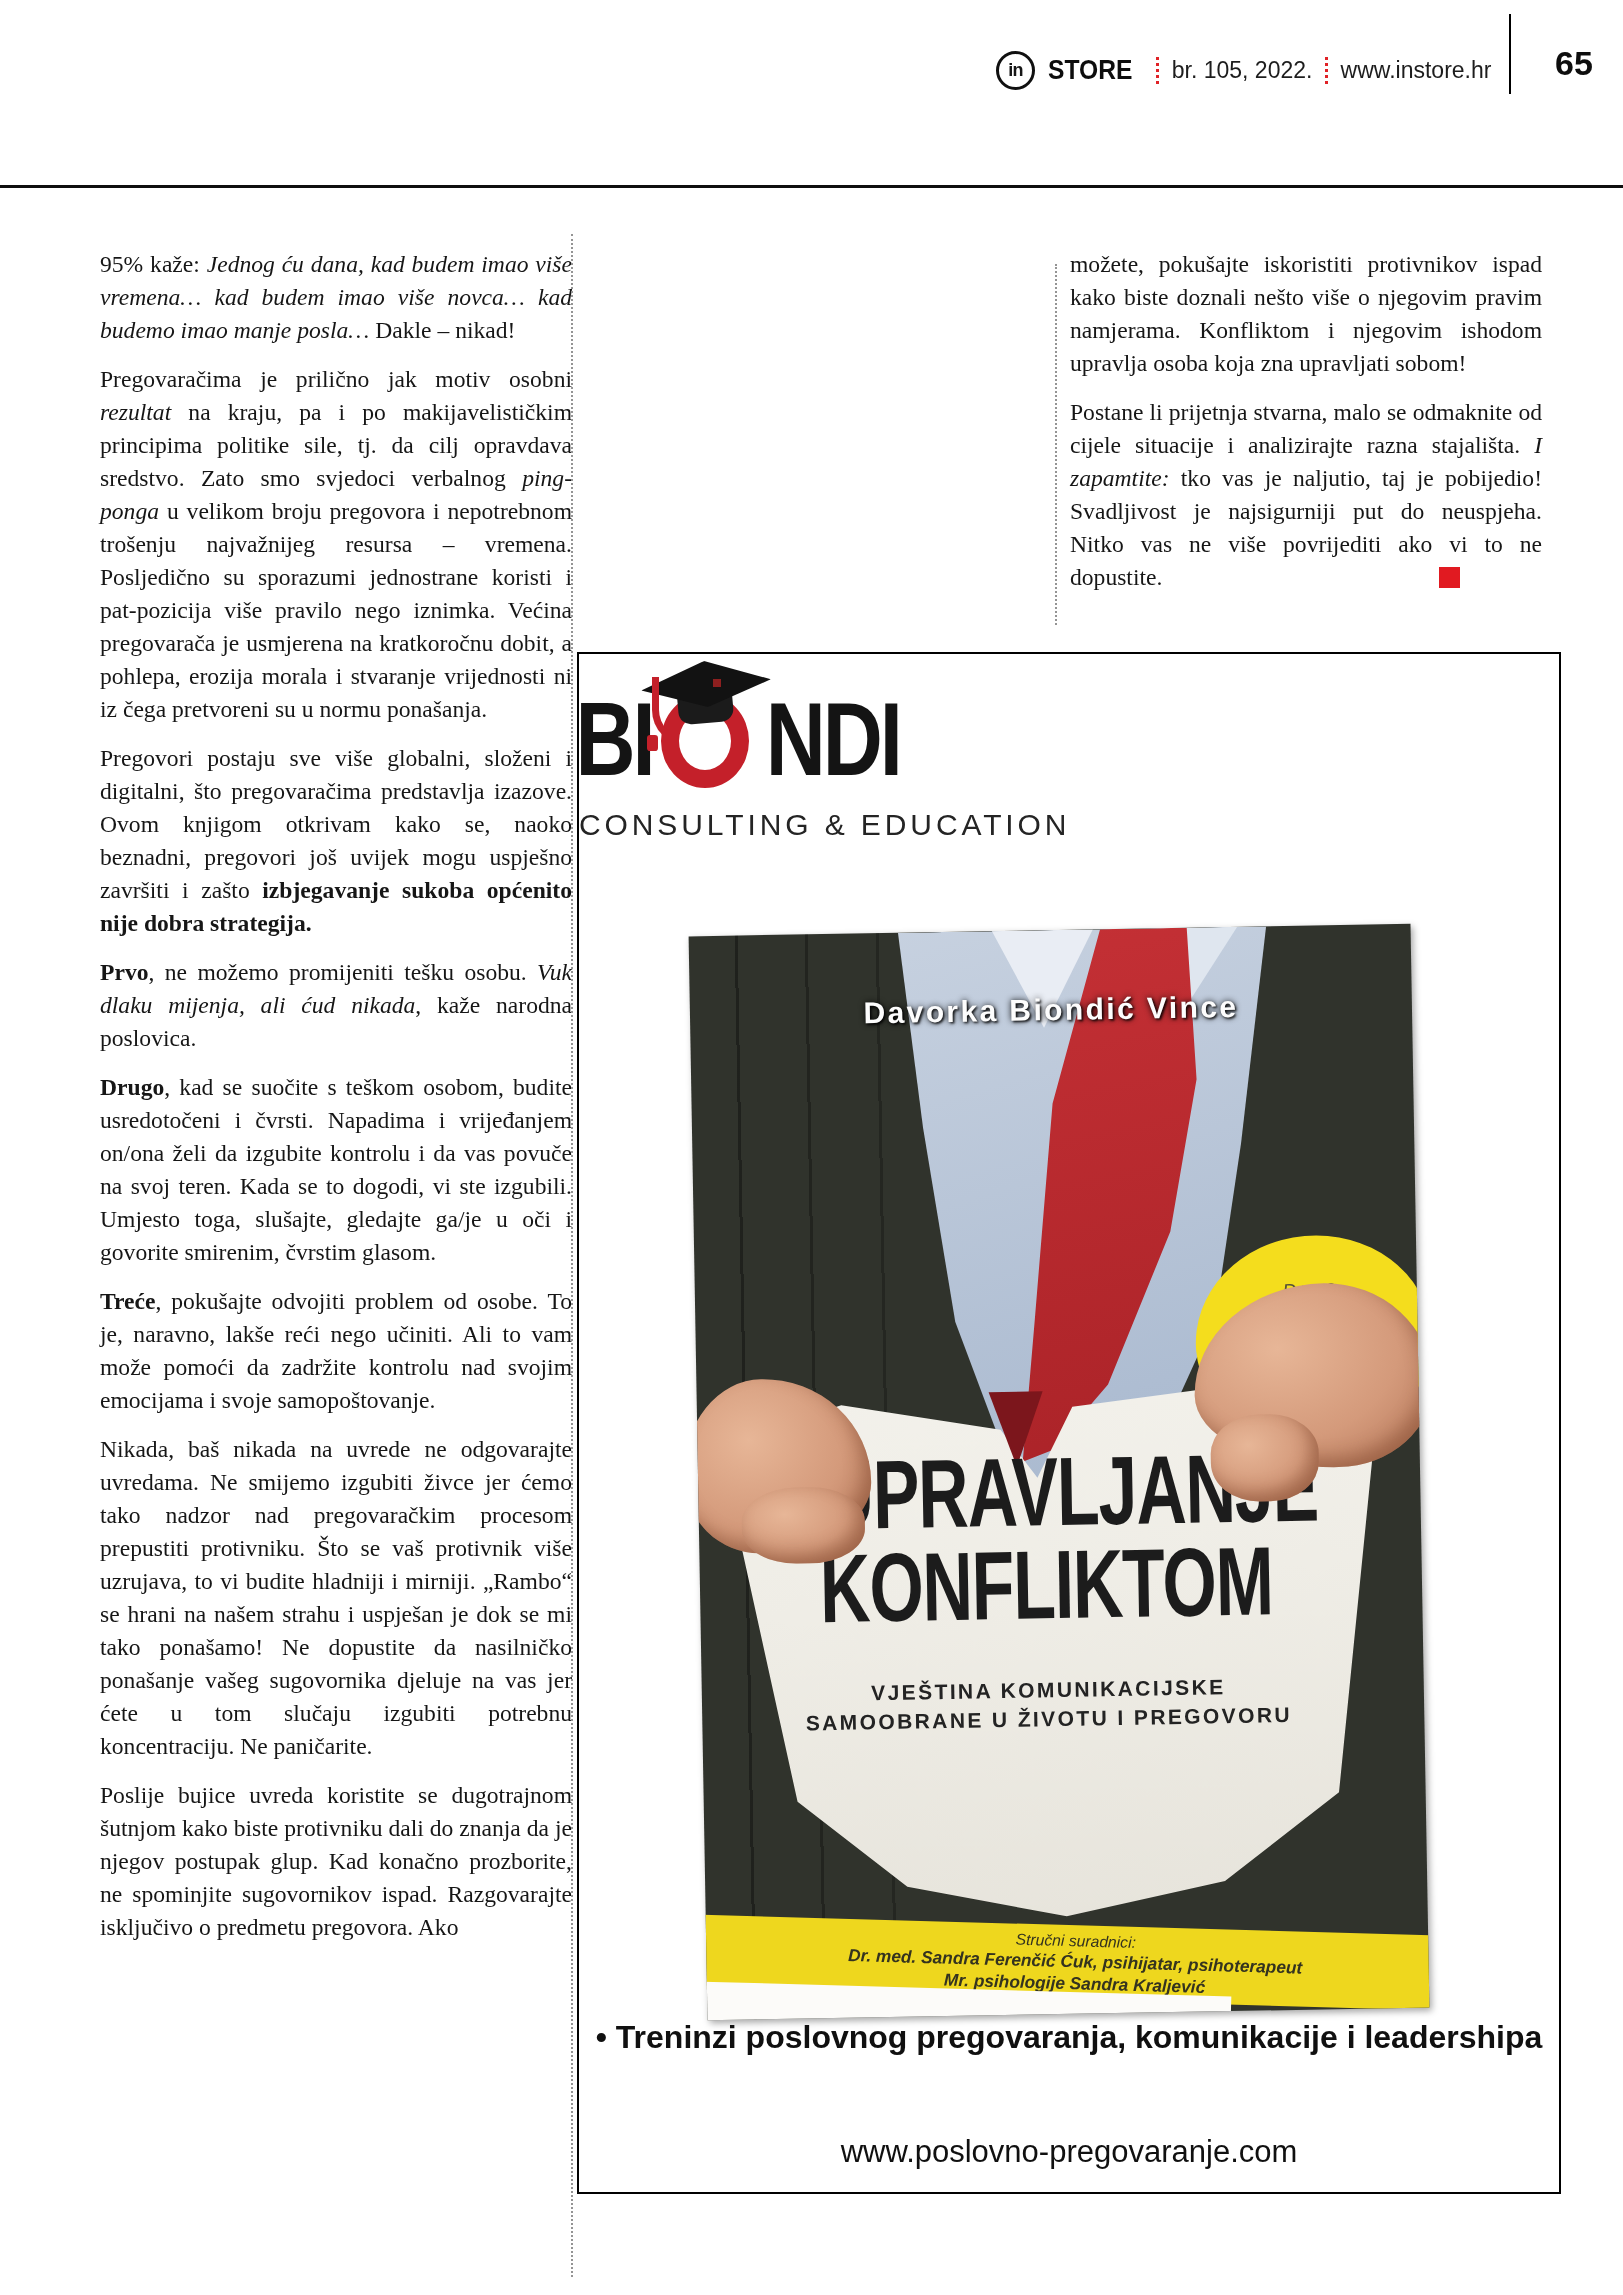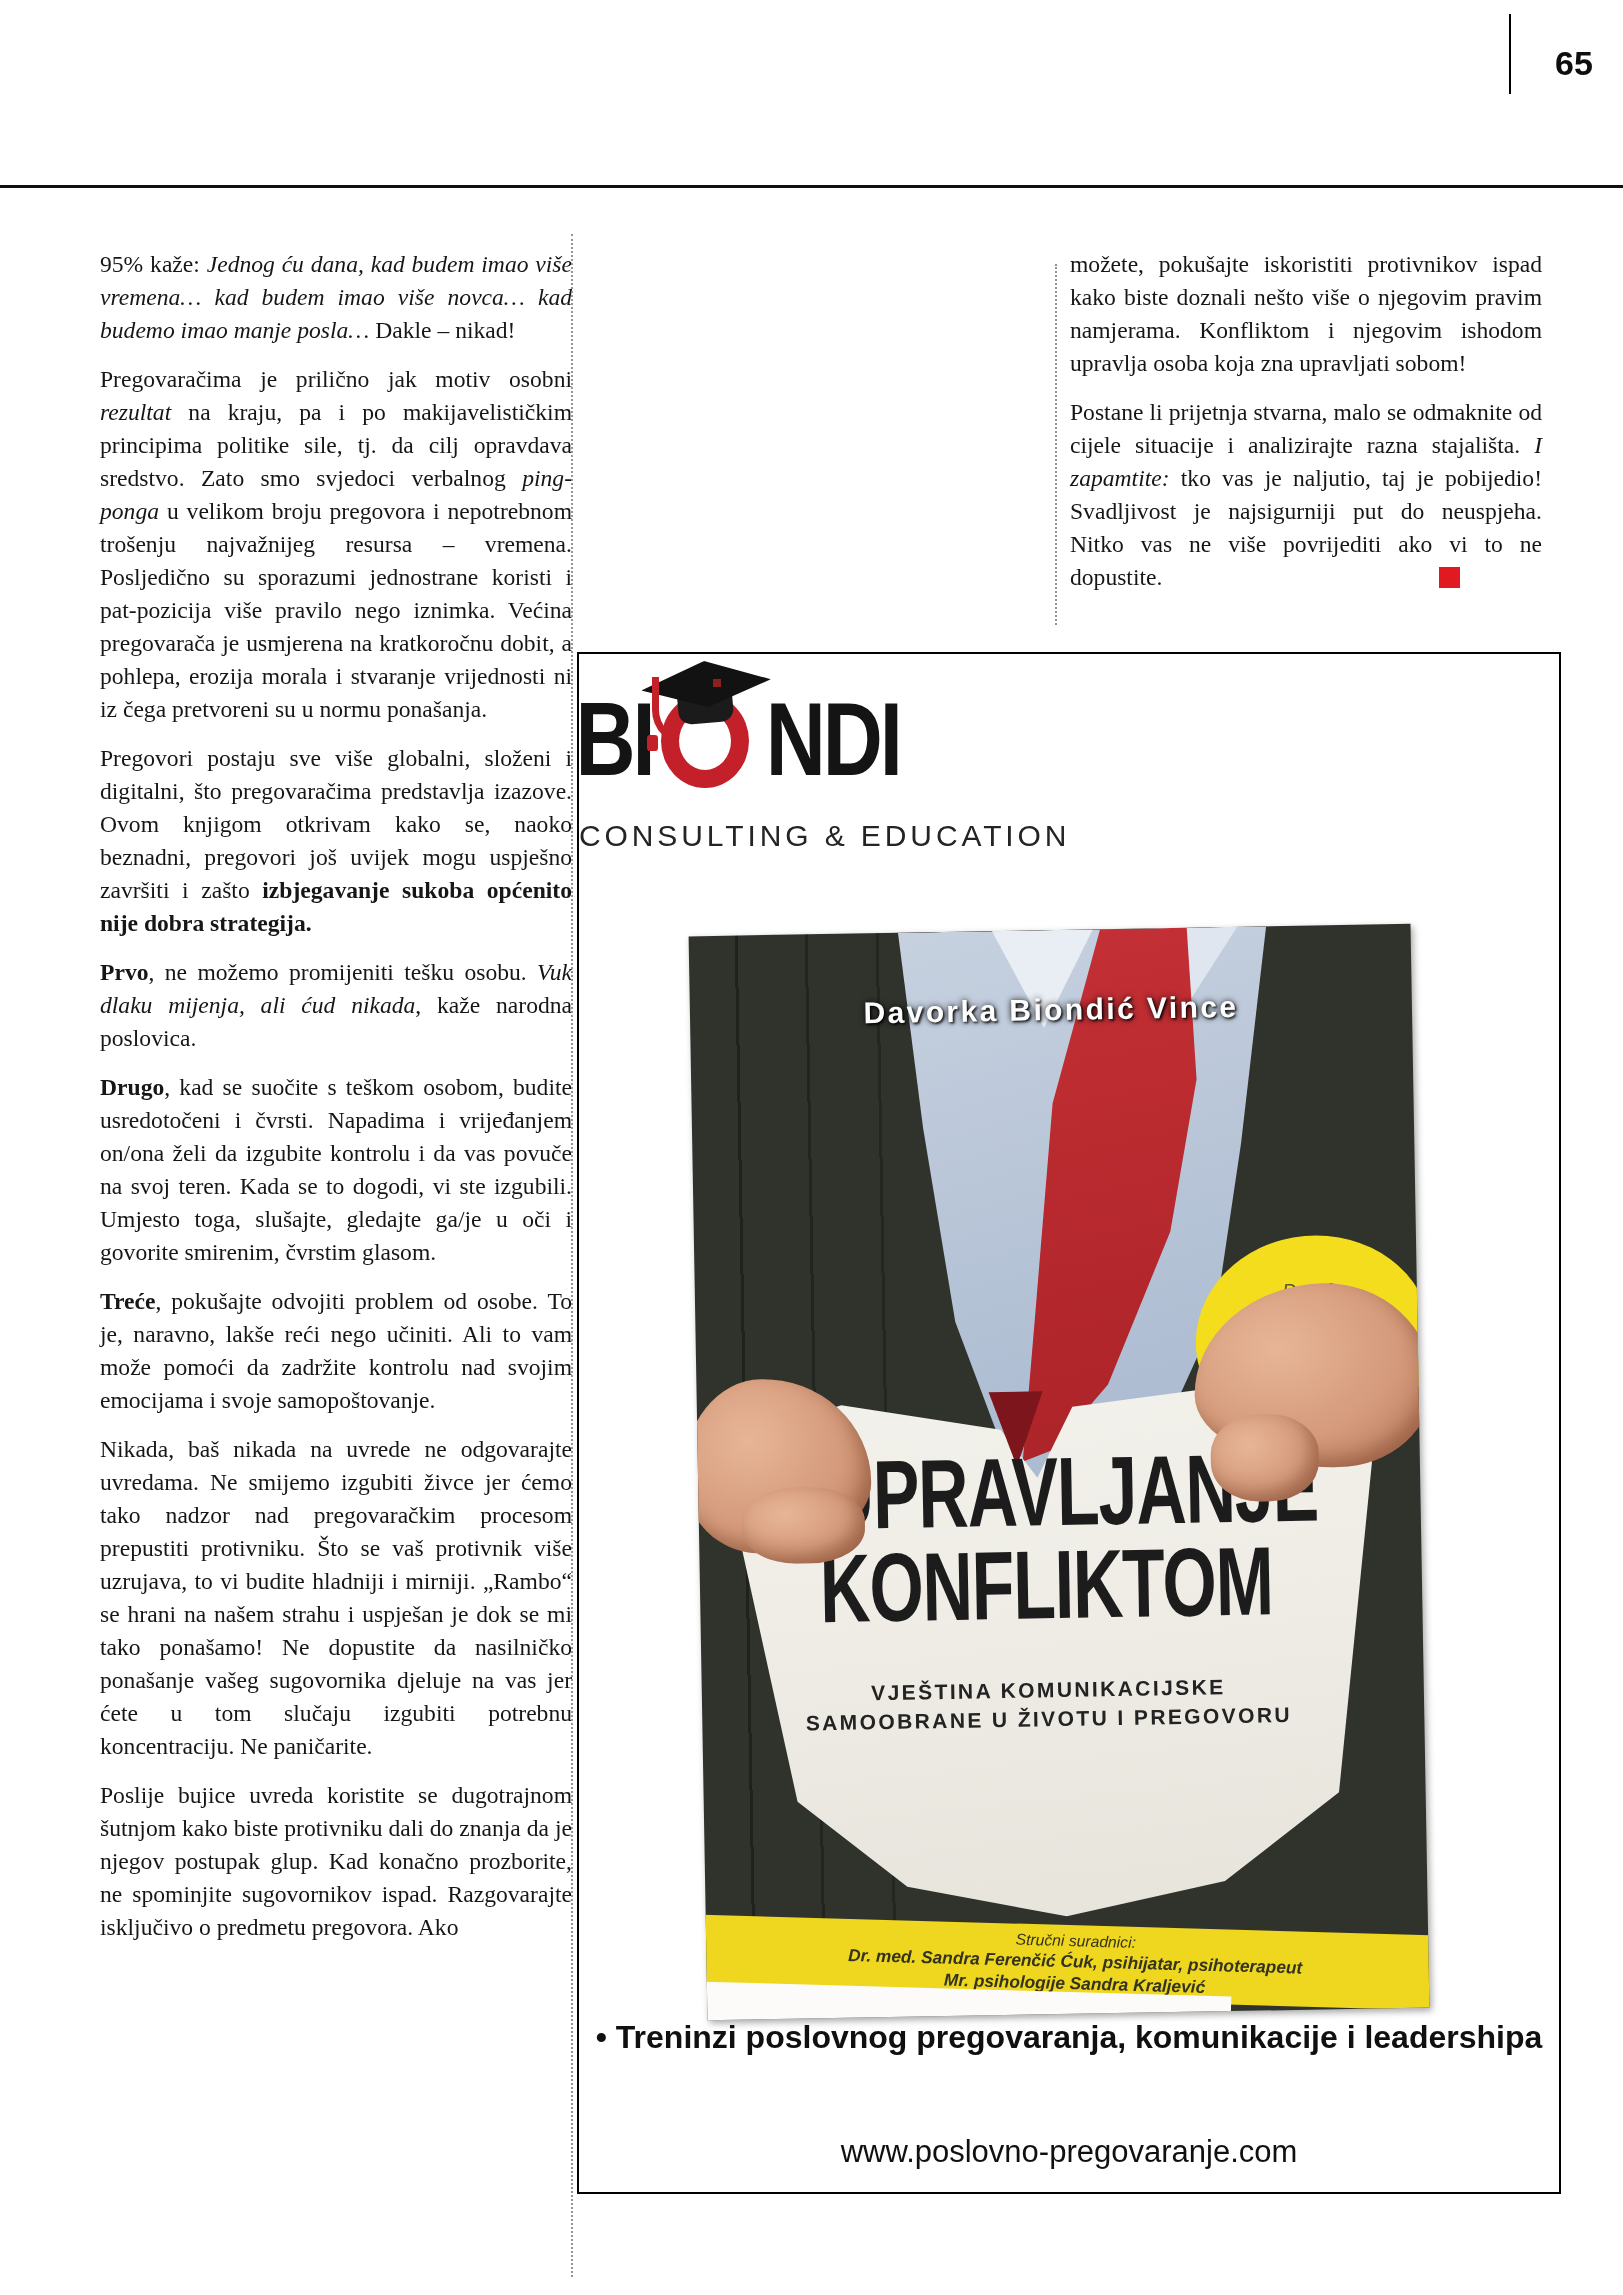--- a/index.html
+++ b/index.html
@@ -53,21 +53,21 @@
   .cap-board{position:absolute;left:-17.3px;top:-27px;width:130px;height:46px;background:#121212;
       clip-path:polygon(50% 0,100% 52%,50% 100%,0 52%);transform:rotate(-5deg);z-index:3;}
   .cap-btn{position:absolute;left:55px;top:-9.4px;width:7.9px;height:7.9px;background:#8d1f1f;z-index:4;}
   .cap-top{position:absolute;left:20.4px;top:1.6px;width:55px;height:33px;background:#1b1b1b;
       border-radius:0 0 12.6px 12.6px;transform:rotate(-5deg);z-index:2;}
   .tassel{position:absolute;left:-6.3px;top:-11px;width:28px;height:61px;border:0;
       border-left:7px solid var(--biondi-red);border-bottom:7px solid transparent;
       border-radius:0 0 0 36px;z-index:4;}
   .tassel-end{position:absolute;left:-11px;top:47px;width:11px;height:15.7px;background:var(--biondi-red);
       border-radius:3.1px;z-index:4;}
-  .biondi-tagline{margin-top:25px;font-family:"Liberation Sans",sans-serif;font-size:30px;
+  .biondi-tagline{margin-top:14px;font-family:"Liberation Sans",sans-serif;font-size:30px;
       letter-spacing:3.9px;color:#242424;}
   .vis-hidden{position:absolute;width:0.8px;height:0.8px;overflow:hidden;clip-path:inset(50%);}
 
   
   .book{position:absolute;left:119px;top:276px;width:722px;height:1084px;background:var(--cover);
       transform:rotate(-1deg);box-shadow:2.4px 3.1px 7.9px rgba(0,0,0,.35);overflow:hidden;}
   .book:before{content:"";position:absolute;inset:0;
       background:linear-gradient(90deg,transparent 46px,rgba(0,0,0,.35) 46px,rgba(0,0,0,.35) 49px,transparent 49px),
                  linear-gradient(90deg,transparent 116px,rgba(0,0,0,.3) 116px,rgba(0,0,0,.3) 119px,transparent 119px),
                  linear-gradient(90deg,transparent 187px,rgba(0,0,0,.25) 187px,rgba(0,0,0,.25) 190px,transparent 190px);}
@@ -115,20 +115,28 @@
   .ad-b1{top:1365px;font-weight:bold;font-size:32px;}
   .ad-b2{top:1421px;font-weight:bold;font-size:32px;}
   .ad-url{top:1480px;font-size:31px;cursor:pointer;}
   .hdr-site{cursor:pointer;}
 </style>
 </head>
 <body>
 
 <div class="page">
 
+  <div class="hdr">
+    <span class="logo-badge">in</span>
+    <span class="logo-store">STORE</span>
+    <span class="hdr-dots"></span>
+    <span class="hdr-txt">br. 105, 2022.</span>
+    <span class="hdr-dots"></span>
+    <span class="hdr-txt hdr-site">www.instore.hr</span>
+  </div>
   <div class="hdr-vline"></div>
   <div class="hdr-page">65</div>
   <div class="top-rule"></div>
 
   <div class="col left-col">
     <p><span>95% kaže: </span><span class="i">Jednog ću dana, kad budem imao više vremena… kad budem imao više novca… kad budemo imao manje posla…</span><span> Dakle – nikad!</span></p>
     <p><span>Pregovaračima je prilično jak motiv osobni </span><span class="i">rezultat</span><span> na kraju, pa i po makijavelističkim principima politike sile, tj. da cilj opravdava sredstvo. Zato smo svjedoci verbalnog </span><span class="i">ping-ponga</span><span> u velikom broju pregovora i nepotrebnom trošenju najvažnijeg resursa – vremena. Posljedično su sporazumi jednostrane koristi i pat-pozicija više pravilo nego iznimka. Većina pregovarača je usmjerena na kratkoročnu dobit, a pohlepa, erozija morala i stvaranje vrijednosti ni iz čega pretvoreni su u normu ponašanja.</span></p>
     <p><span>Pregovori postaju sve više globalni, složeni i digitalni, što pregovaračima predstavlja izazove. Ovom knjigom otkrivam kako se, naoko beznadni, pregovori još uvijek mogu uspješno završiti i zašto </span><span class="b">izbjegavanje sukoba općenito nije dobra strategija.</span></p>
     <p><span class="b">Prvo</span><span>, ne možemo promijeniti tešku osobu. </span><span class="i">Vuk dlaku mijenja, ali ćud nikada</span><span>, kaže narodna poslovica.</span></p>
     <p><span class="b">Drugo</span><span>, kad se suočite s teškom osobom, budite usredotočeni i čvrsti. Napadima i vrijeđanjem on/ona želi da izgubite kontrolu i da vas povuče na svoj teren. Kada se to dogodi, vi ste izgubili. Umjesto toga, slušajte, gledajte ga/je u oči i govorite smirenim, čvrstim glasom.</span></p>

